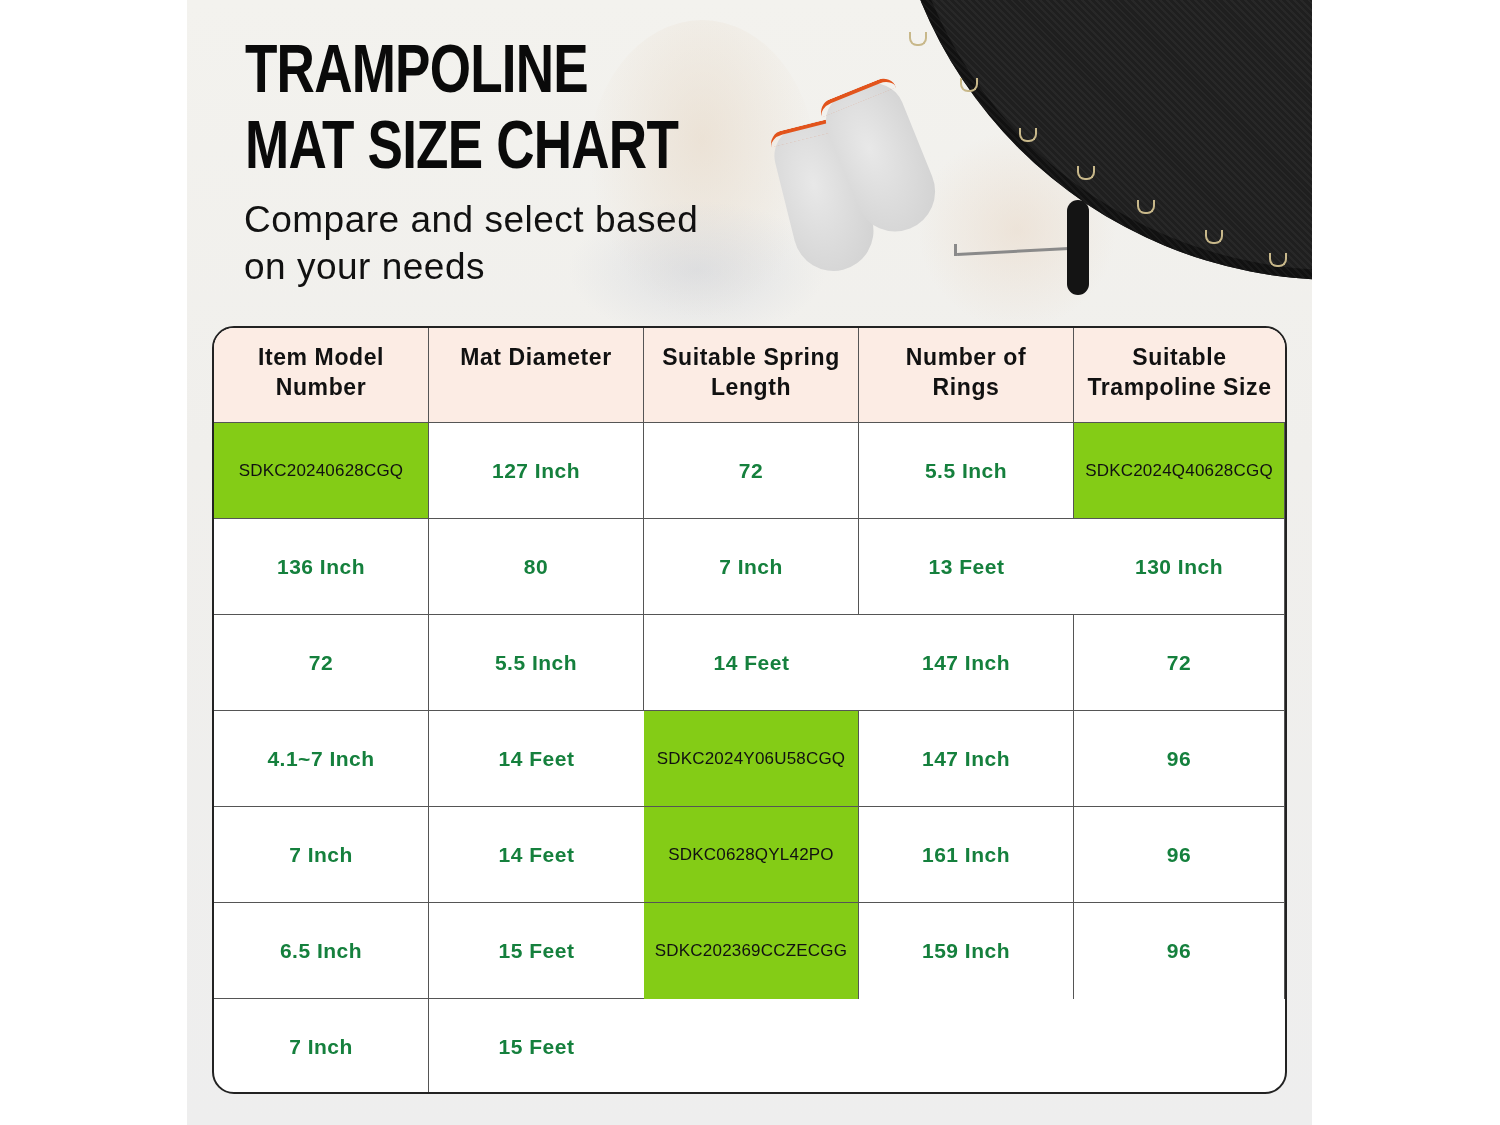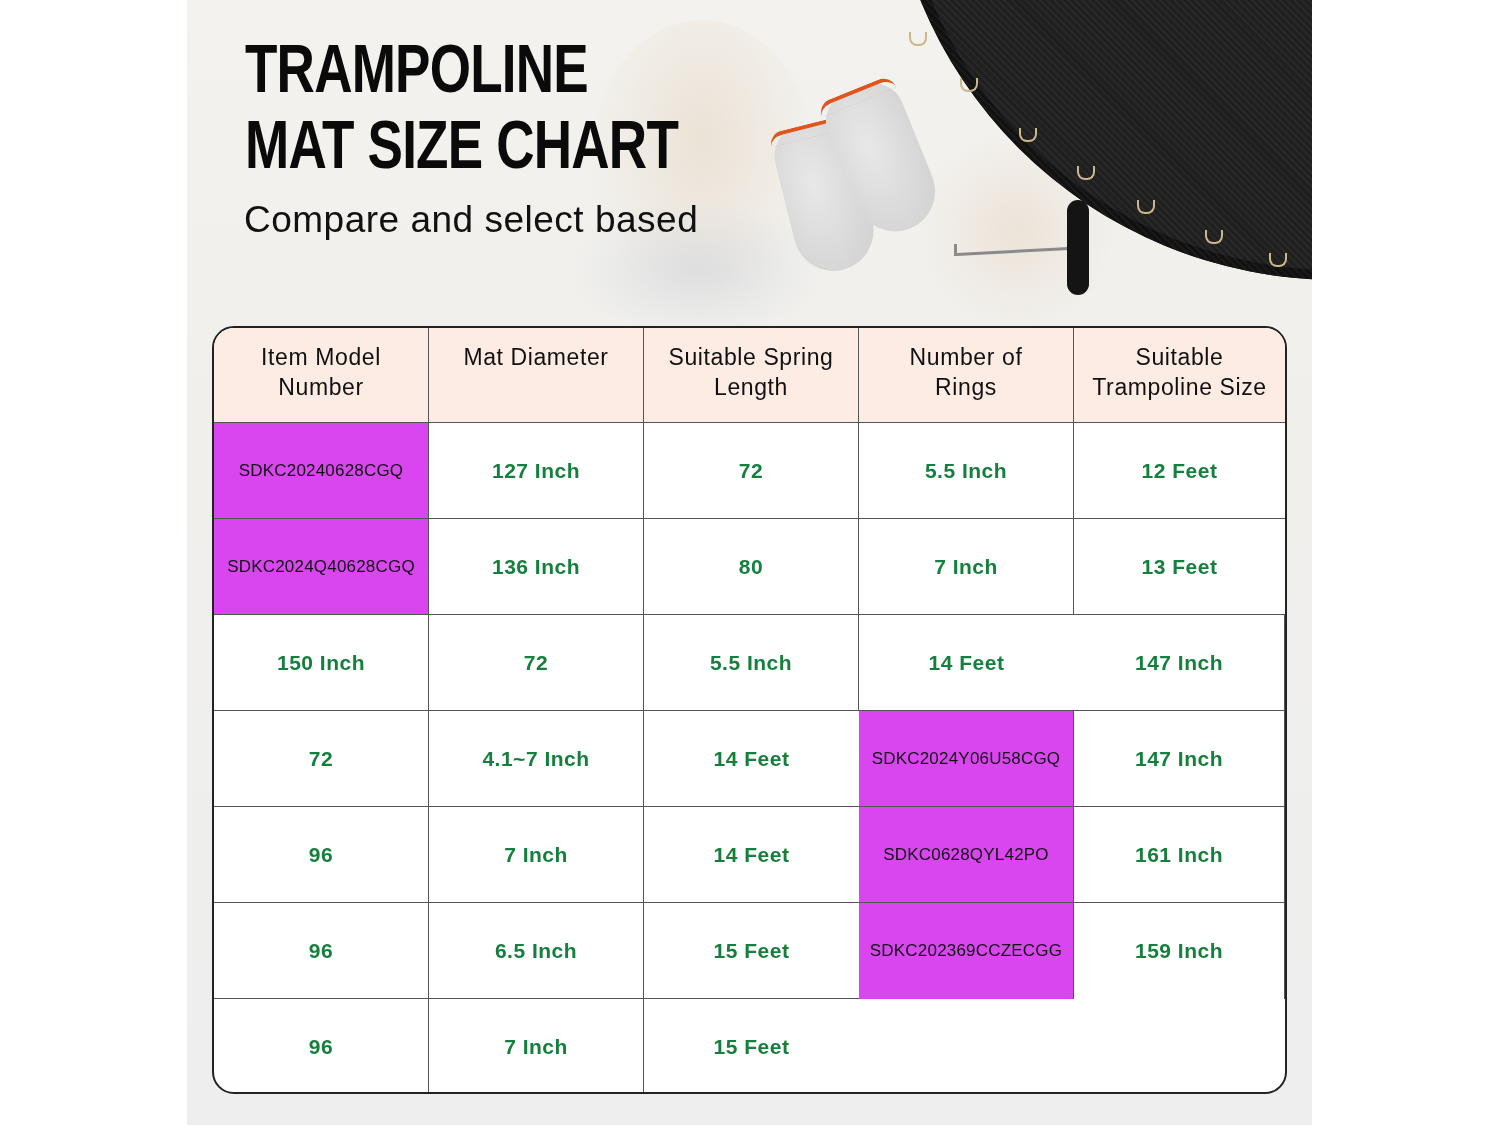--- a/index.html
+++ b/index.html
@@ -91,23 +91,24 @@
       display: flex; align-items: center; justify-content: center; text-align: center;
       border-right: 1px solid #555555; border-bottom: 1px solid #555555;
       box-sizing: border-box;
     }
     .cell.last-col { border-right: none; justify-content: center; }
     .cell.last-row { border-bottom: none; }
     .head {
       background: #fcece4; color: #111111;
       font-size: 23px; line-height: 30px; letter-spacing: 0.6px;
       padding-bottom: 6px;
+      font-weight: bold;
     }
     .model {
-      background: #d946ef; color: #111111;
+      background: #84cc16; color: #111111;
       font-size: 17px; letter-spacing: 0.2px;
     }
     .val {
       color: #15803d; font-weight: 700; font-size: 21px; letter-spacing: 0.5px;
     }
   </style>
 </head>
 <body>
 
 <div class="panel">
@@ -134,20 +135,21 @@
   <div class="tool-shaft"></div>
   <div class="tool-hook"></div>
   <div class="tool-handle"></div>
 
   <div class="title">
     <div>TRAMPOLINE</div>
     <div>MAT SIZE CHART</div>
   </div>
   <div class="subtitle">
     <div>Compare and select based</div>
+    <div>on your needs</div>
   </div>
 
   <div class="table">
     <div class="grid" id="grid">
 
       <div class="cell head">
         <div>
             <div>Item Model</div>
             <div>Number</div>
           </div>
@@ -173,29 +175,28 @@
         <div>
             <div>Suitable</div>
             <div>Trampoline Size</div>
           </div>
       </div>
 
       <div class="cell model">SDKC20240628CGQ</div>
       <div class="cell val">127 Inch</div>
       <div class="cell val">72</div>
       <div class="cell val">5.5 Inch</div>
-      <div class="cell val last-col">12 Feet</div>
 
       <div class="cell model">SDKC2024Q40628CGQ</div>
       <div class="cell val">136 Inch</div>
       <div class="cell val">80</div>
       <div class="cell val">7 Inch</div>
       <div class="cell val last-col">13 Feet</div>
 
-      <div class="cell val">150 Inch</div>
+      <div class="cell val">130 Inch</div>
       <div class="cell val">72</div>
       <div class="cell val">5.5 Inch</div>
       <div class="cell val last-col">14 Feet</div>
 
       <div class="cell val">147 Inch</div>
       <div class="cell val">72</div>
       <div class="cell val">4.1~7 Inch</div>
       <div class="cell val last-col">14 Feet</div>
 
       <div class="cell model">SDKC2024Y06U58CGQ</div>

